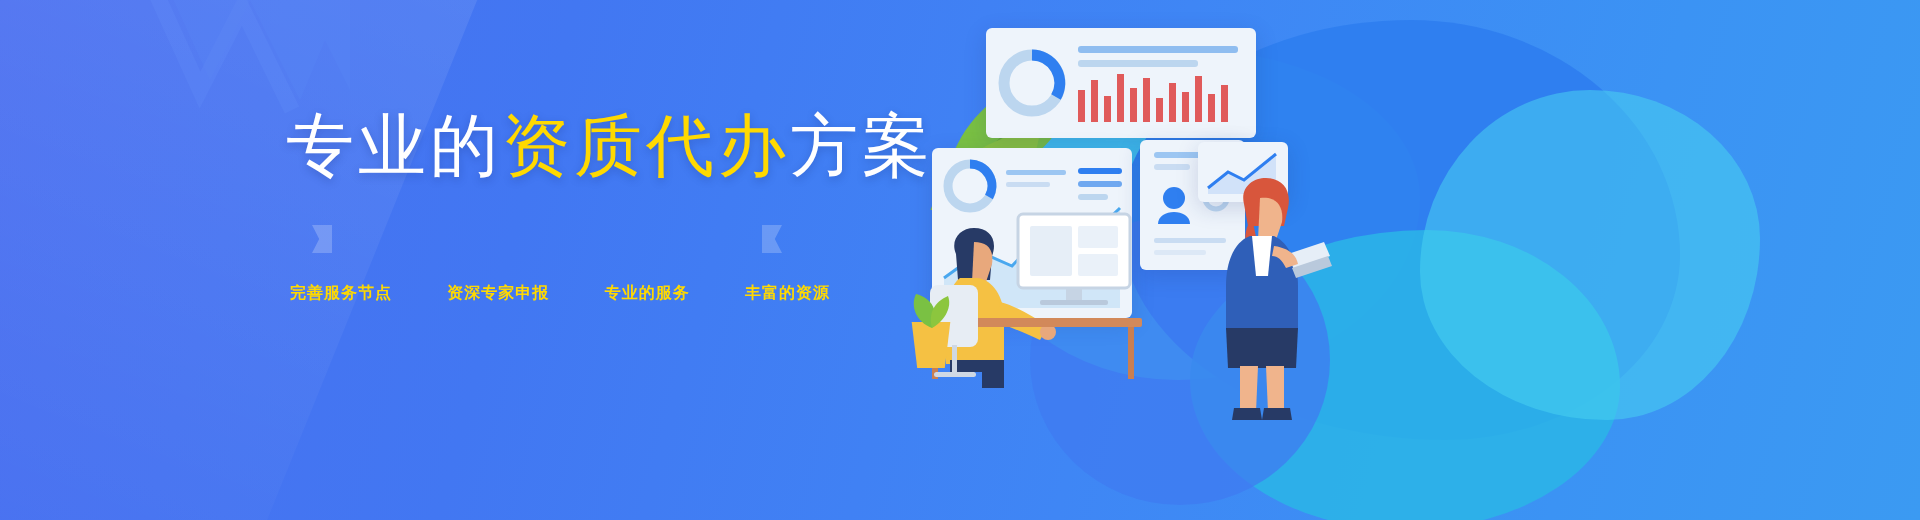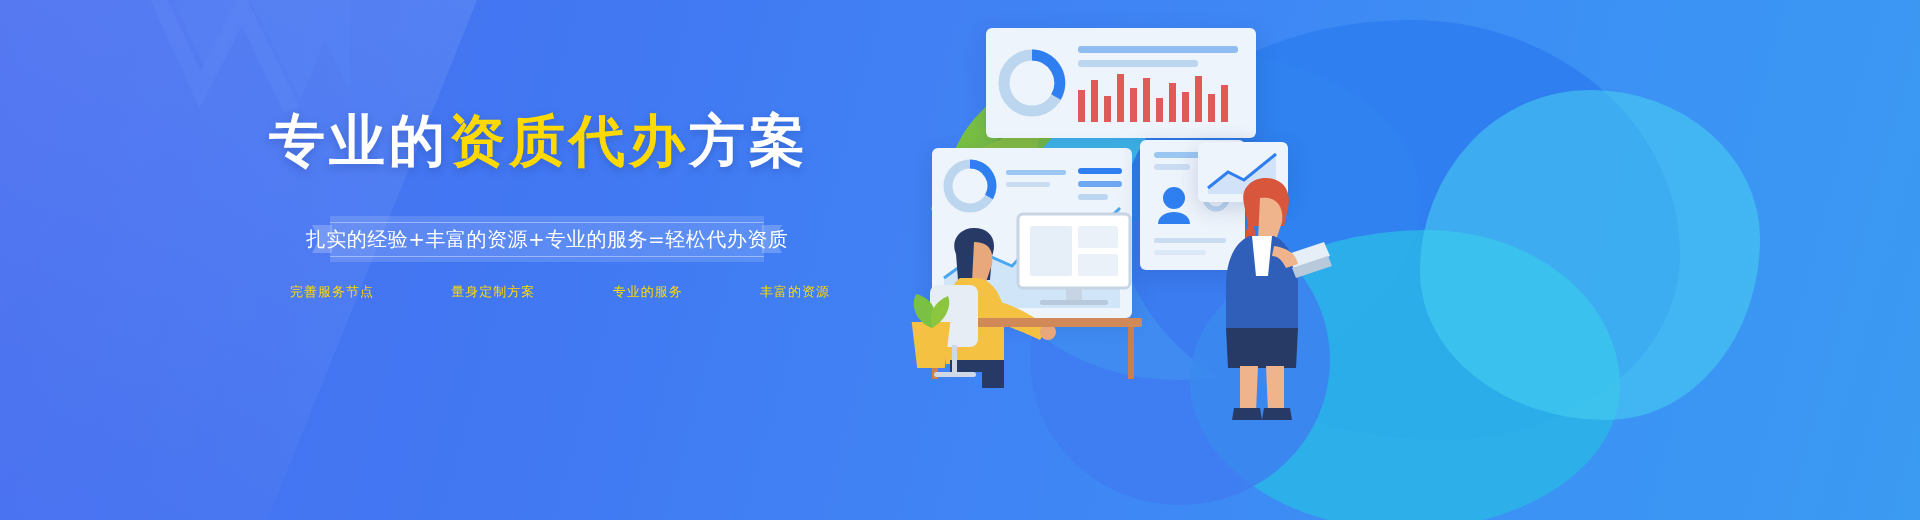--- a/index.html
+++ b/index.html
@@ -28,22 +28,22 @@
   }
   .blob-a{left:980px;top:50px;width:440px;height:330px;background:#41c8f0;opacity:.85;border-radius:48% 52% 55% 45%/52% 45% 55% 48%;}
   .blob-b{left:1120px;top:20px;width:560px;height:420px;background:#2f7ff0;opacity:.95;border-radius:52% 48% 42% 58%/48% 56% 44% 52%;}
   .blob-c{left:1190px;top:230px;width:430px;height:300px;background:#2bb6e8;opacity:.85;border-radius:55% 45% 50% 50%/50% 52% 48% 50%;}
   .blob-d{left:1420px;top:90px;width:340px;height:330px;background:#49d2f2;opacity:.55;border-radius:50% 50% 45% 55%/55% 45% 55% 45%;}
   .blob-e{left:1030px;top:215px;width:300px;height:290px;background:#3f7bf2;opacity:.75;border-radius:50%;}
 
   
   .copy{position:absolute;left:0;top:0;width:980px;height:520px;}
   .headline{
-    position:absolute;left:269px;top:112px;
-    font-size:56px;line-height:1;font-weight:700;letter-spacing:4px;
+    position:absolute;left:286px;top:112px;
+    font-size:68px;line-height:1;font-weight:400;letter-spacing:4px;
     font-family:"DejaVu Serif","Liberation Serif",serif;
     white-space:nowrap;
     text-shadow:0 3px 8px rgba(20,40,110,.25);
   }
   .hl-white{color:#ffffff;}
   .hl-yellow{color:#ffd900;}
 
   .ribbon-wrap{position:absolute;left:312px;top:216px;width:470px;height:50px;}
   .ribbon-body{
     position:absolute;left:18px;top:0;right:18px;height:46px;
@@ -65,22 +65,23 @@
     background:rgba(255,255,255,.22);
   }
   .tail-l{left:0;clip-path:polygon(0 0,100% 0,100% 100%,0 100%,36% 50%);}
   .tail-r{right:0;clip-path:polygon(0 0,100% 0,64% 50%,100% 100%,0 100%);}
 
   .keywords{
     position:absolute;left:290px;top:283px;width:540px;
     display:flex;justify-content:space-between;align-items:center;
   }
   .kw{
-    color:#ffd900;font-size:13px;letter-spacing:1px;white-space:nowrap;
+    color:#ffd900;font-size:16px;letter-spacing:1px;white-space:nowrap;
     font-family:"DejaVu Sans","Liberation Sans",sans-serif;
+    font-weight:bold;
   }
 
   
   .art{position:absolute;left:900px;top:0;width:560px;height:520px;}
   .card{
     position:absolute;background:#eef4fb;border-radius:6px;
     box-shadow:0 6px 22px rgba(25,50,120,.18);
   }
   .card-top{left:86px;top:28px;width:270px;height:110px;}
   .card-mid-l{left:32px;top:148px;width:200px;height:170px;}
@@ -125,28 +126,25 @@
 
   <div class="copy">
 
     <div class="headline">
       <span class="hl-white">专业的</span><span class="hl-yellow">资质代办</span><span class="hl-white">方案</span>
     </div>
 
     <div class="ribbon-wrap">
       <div class="ribbon-tail tail-l"></div>
       <div class="ribbon-tail tail-r"></div>
-      <div class="ribbon-body">
-        <span class="ribbon-text">扎实的经验+丰富的资源+专业的服务=轻松代办资质</span>
-      </div>
     </div>
 
     <div class="keywords">
       <span class="kw">完善服务节点</span>
-      <span class="kw">量身定制方案</span>
+      <span class="kw">资深专家申报</span>
       <span class="kw">专业的服务</span>
       <span class="kw">丰富的资源</span>
     </div>
   </div>
 
   <div class="art">
 
     <svg width="170" height="150" style="position:absolute;left:20px;top:60px;">
       <path d="M160 8 C90 14 36 58 26 120 C84 126 150 92 160 8 Z" fill="#7ac143"></path>
       <path d="M158 12 C106 50 70 88 40 122" stroke="#6aad38" stroke-width="2" fill="none"></path>

